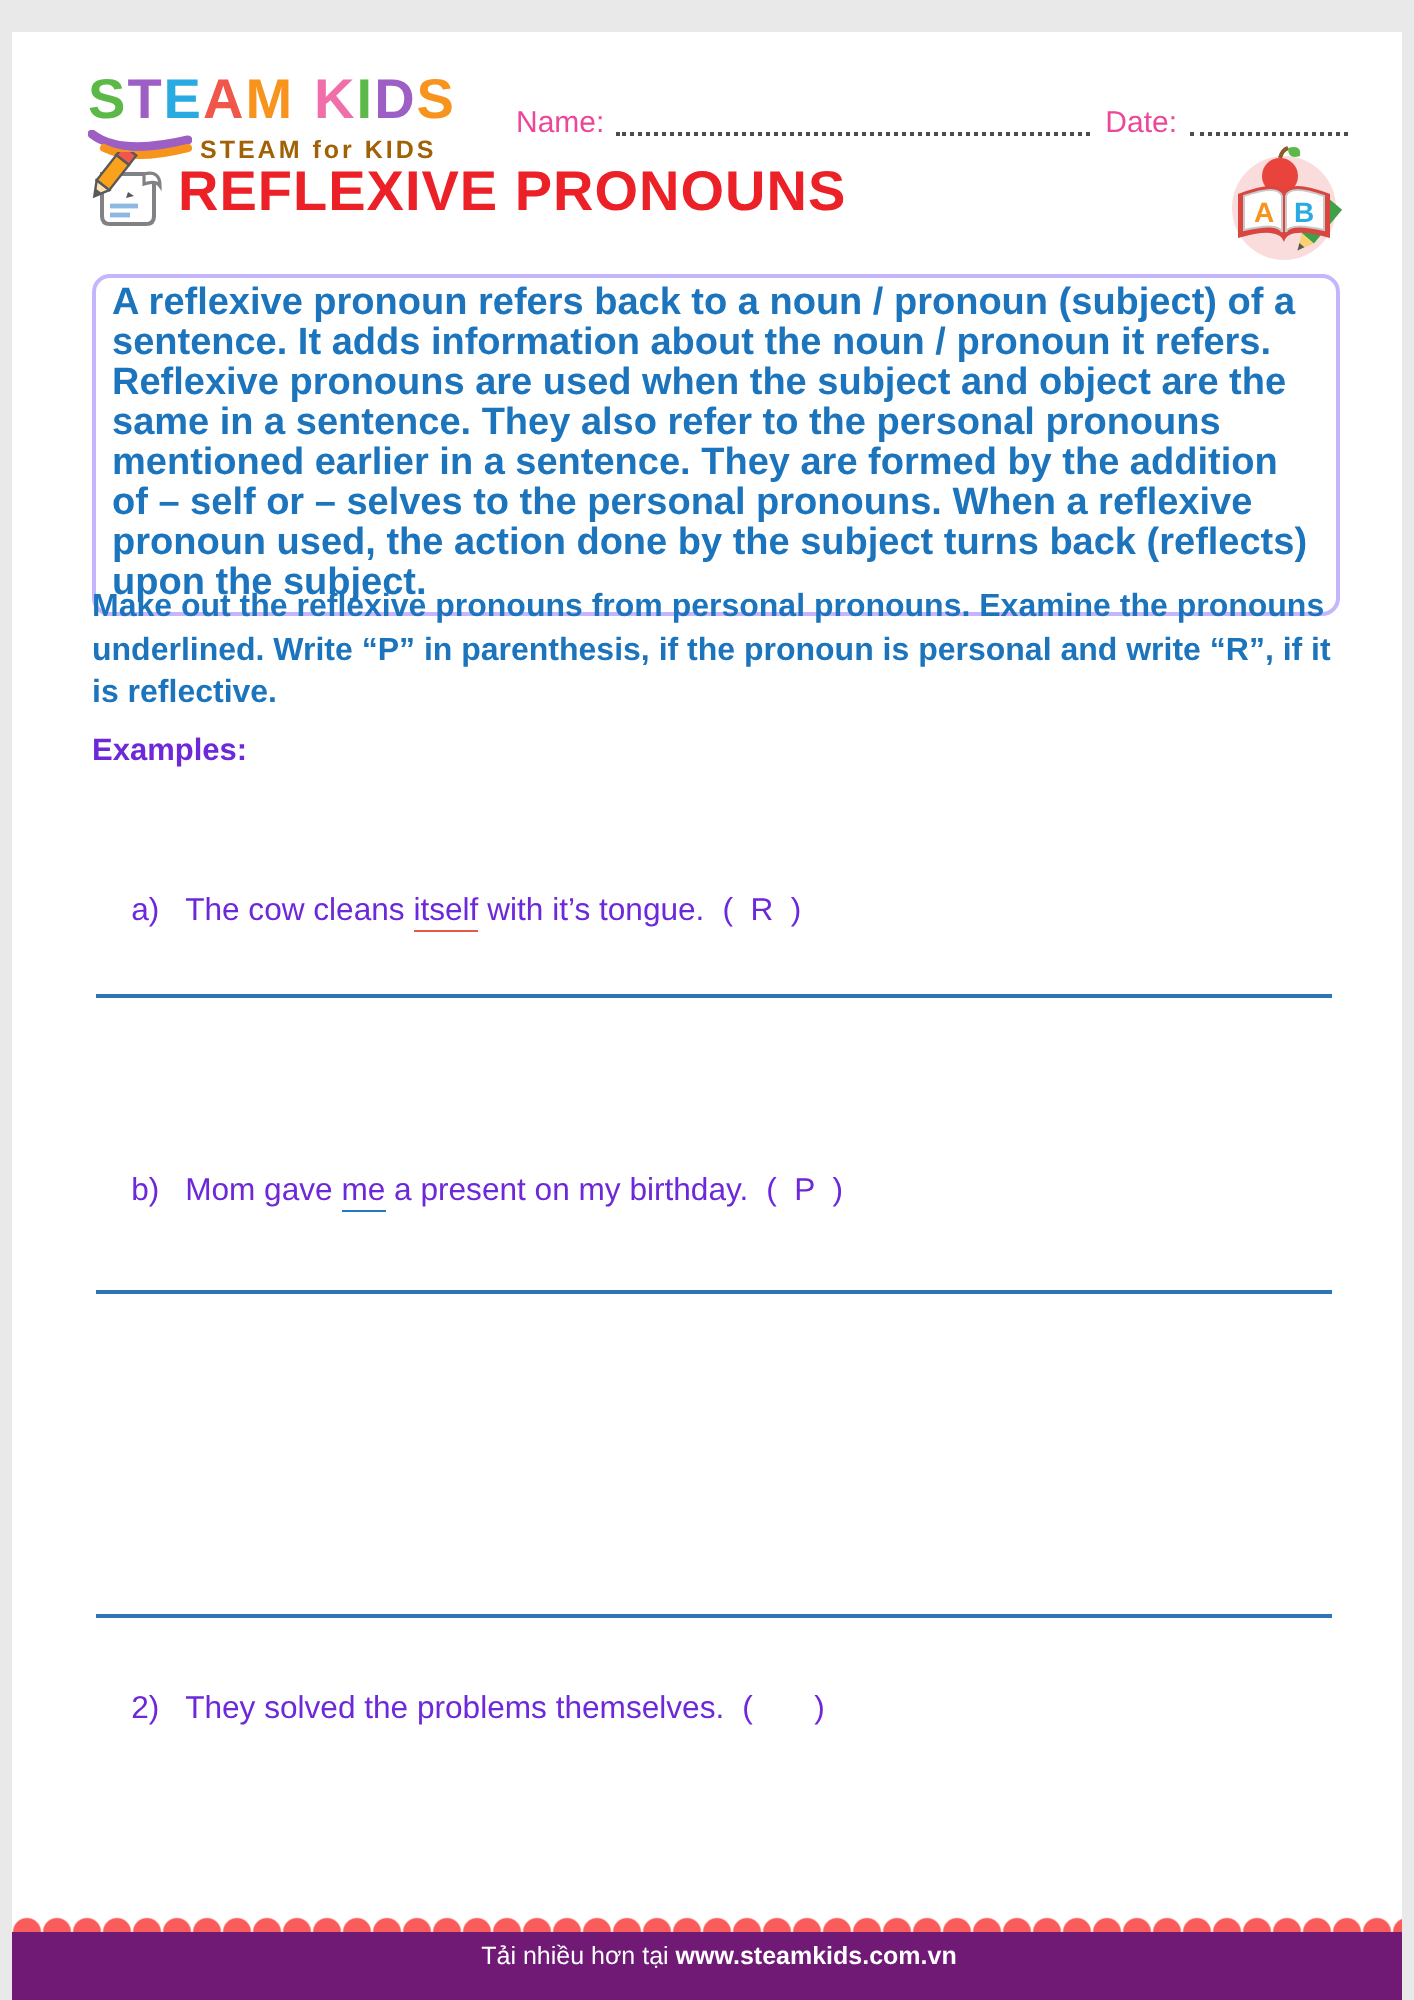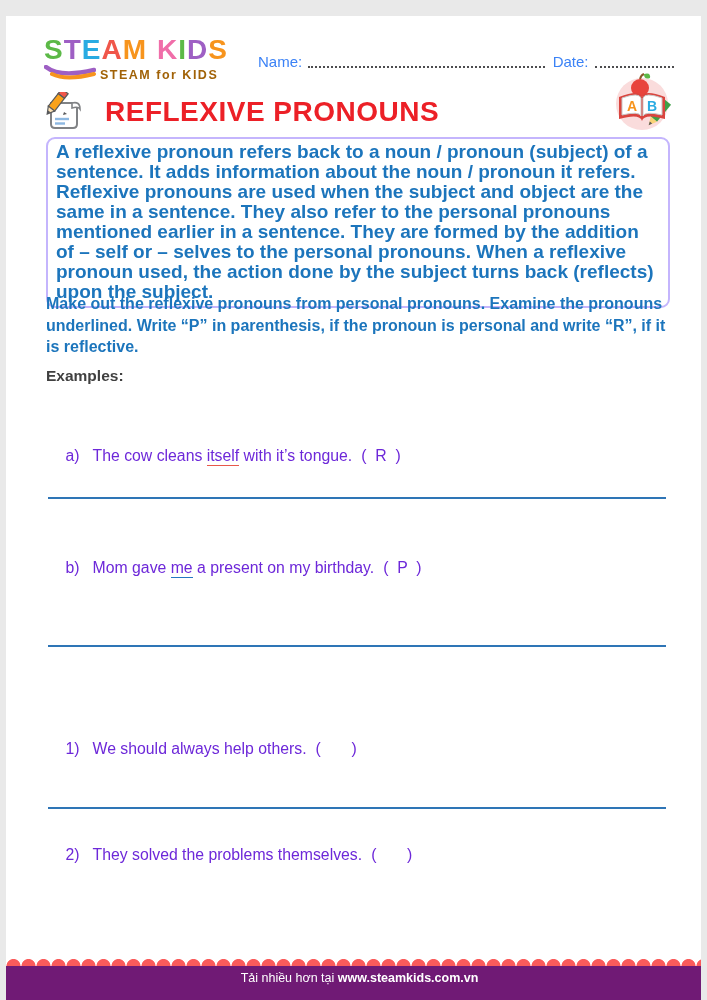--- a/index.html
+++ b/index.html
@@ -8,40 +8,40 @@
     background:#ffffff;overflow:hidden;
     font-family:"Liberation Sans",sans-serif;
   }
   
   .logo{position:absolute;left:38px;top:20px;width:200px;}
   .logo-word{display:inline-block;font-weight:900;font-size:28px;letter-spacing:1px;line-height:1;}
   .logo-word + .logo-word{margin-left:10px;}
   .logo-row2{display:flex;align-items:center;margin-top:1px;}
   .tagline{font-weight:700;font-size:12.5px;color:#a16207;letter-spacing:1.5px;margin-left:4px;}
   .name-date{position:absolute;left:252px;top:36px;width:416px;display:flex;align-items:flex-end;
-    font-size:15px;color:#3b82f6;}
+    font-size:15px;color:#ec4899;}
   .dotline{display:inline-block;border-bottom:2px dotted #4d4d4f;height:14px;}
   .nameline{width:250px;margin:0 8px 2px 6px;}
   .dateline{width:84px;margin:0 0 2px 6px;}
   
-  .title-row{position:absolute;left:38px;top:76px;display:flex;align-items:center;gap:16px;}
+  .title-row{position:absolute;left:38px;top:60px;display:flex;align-items:center;}
   .title-icon{width:40px;height:40px;margin-right:5px;}
   .page-title{color:#ec2027;font-weight:800;font-size:28px;letter-spacing:.5px;}
   .ab-icon{position:absolute;left:605px;top:55px;width:62px;height:60px;}
   
   .def-box{
     position:absolute;left:40px;top:121px;width:604px;
     border:2px solid #c4b5fd;border-radius:9px;padding:3px 8px 4px 8px;
     color:#1c75bc;font-weight:700;font-size:19px;line-height:20px;
   }
   
   .instruction{position:absolute;left:40px;top:277px;width:628px;
     color:#1c75bc;font-weight:700;font-size:16px;line-height:21.5px;}
   .examples-label{position:absolute;left:40px;top:351px;
-    color:#404040;font-weight:700;font-size:15.5px;}
+    color:#6d28d9;font-weight:700;font-size:15.5px;}
   
   .item{position:absolute;left:42px;color:#6d28d9;font-size:15.8px;white-space:pre;}
   .item .lbl{display:inline-block;width:27px;}
   .item .ul{border-bottom:1.6px solid transparent;padding-bottom:1px;}
   .item .ans{margin-left:9px;white-space:pre;}
   .hline{position:absolute;left:42px;width:618px;border-top:2px solid #2e75b6;}
   
   .footer{position:absolute;left:0;bottom:0;width:707px;}
   .scallops{height:11px;
     background-image:radial-gradient(circle at 50% 100%, #fa5b5b 6.6px, rgba(0,0,0,0) 7.4px);
@@ -121,28 +121,25 @@
   </div>
 
   <div class="instruction">Make out the reflexive pronouns from personal pronouns. Examine the pronouns underlined. Write “P” in parenthesis, if the pronoun is personal and write “R”, if it is reflective.</div>
   <div class="examples-label">Examples:</div>
 
   <div class="item" style="top:413px;">
     <span class="lbl">a)</span><span>The cow cleans </span><span class="ul" style="border-bottom-color: rgb(232, 88, 74);">itself</span><span> with it’s tongue.</span><span class="ans">(  R  )</span>
   </div>
   <div class="hline" style="top:481px;"></div>
 
-  <div class="item" style="top:525px;">
+  <div class="item" style="top:553px;">
     <span class="lbl">b)</span><span>Mom gave </span><span class="ul" style="border-bottom-color: rgb(36, 119, 194);">me</span><span> a present on my birthday.</span><span class="ans">(  P  )</span>
   </div>
   <div class="hline" style="top:629px;"></div>
 
-  <div class="item" style="top:706px;">
-    <span class="lbl">1)</span><span>We should always help others.</span><span class="ul"></span><span></span><span class="ans">(       )</span>
-  </div>
   <div class="hline" style="top:791px;"></div>
 
   <div class="item" style="top:812px;">
     <span class="lbl">2)</span><span>They solved the problems themselves.</span><span class="ul"></span><span></span><span class="ans">(       )</span>
   </div>
 
   <div class="footer">
     <div class="scallops"></div>
     <div class="footer-body" style="background-color: #701a75;">
       <div class="footer-line1"><span>Tải nhiều hơn tại </span><span class="site">www.steamkids.com.vn</span></div>

